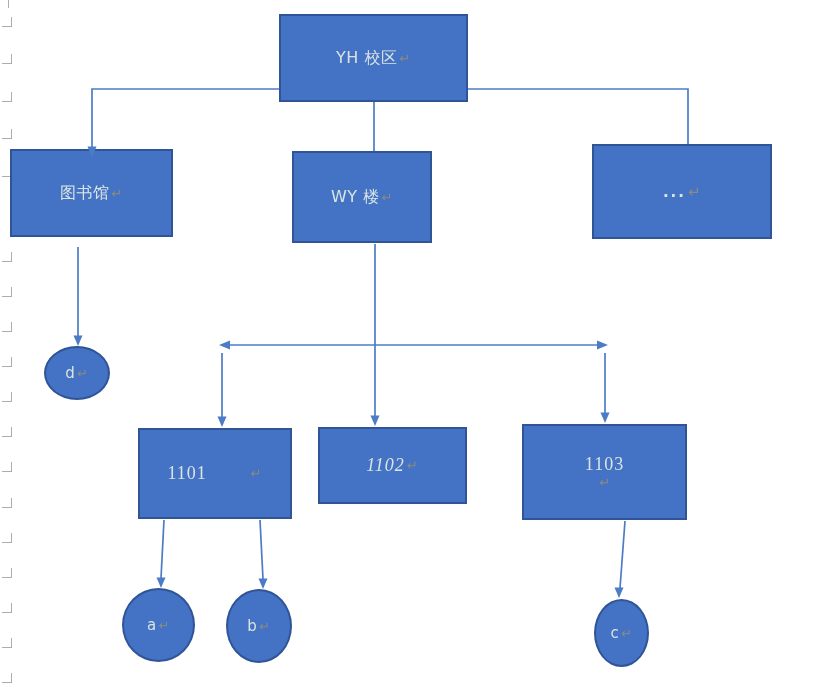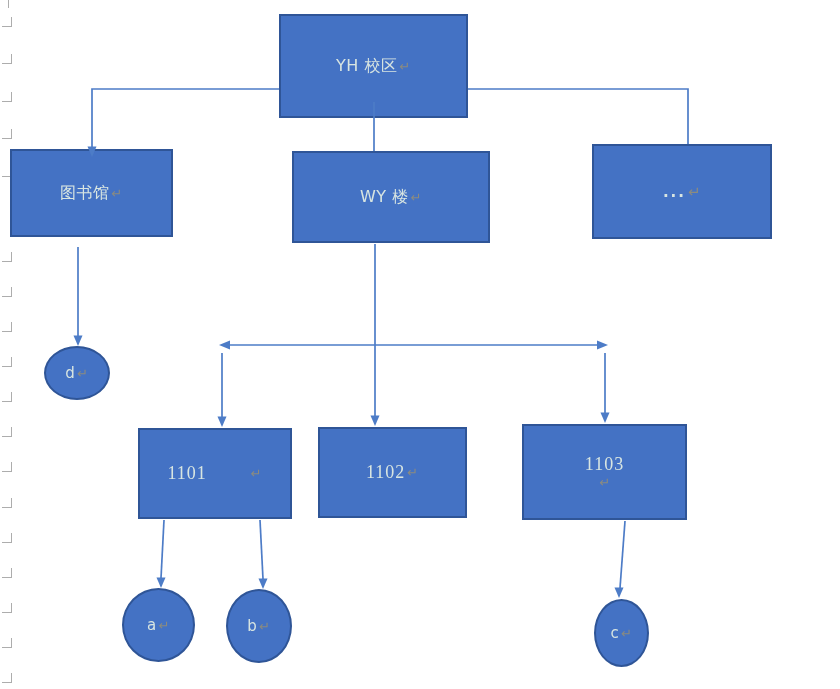--- a/index.html
+++ b/index.html
@@ -59,26 +59,26 @@
   .node .rmark{
     color:var(--return-mark);
     font-size:13px;
     margin-left:2px;
     font-family:"DejaVu Sans",sans-serif;
   }
   .node.num{font-family:"Liberation Serif","DejaVu Serif",serif;font-size:18px;letter-spacing:1px;}
   .node.dots .lbl{font-size:15px;letter-spacing:2px;font-weight:bold;}
   .node.dots .rmark{font-size:15px;}
   
-  .n-yh     {left:279px;top:14px; width:189px;height:104px;}
+  .n-yh     {left:279px;top:14px; width:189px;height:88px;}
   .n-library{left:10px; top:149px;width:163px;height:88px;}
-  .n-wy     {left:292px;top:151px;width:198px;height:92px;}
+  .n-wy     {left:292px;top:151px;width:140px;height:92px;}
   .n-dots   {left:592px;top:144px;width:180px;height:95px;}
   .n-1101   {left:138px;top:428px;width:154px;height:91px;gap:42px;}
-  .n-1102   {left:318px;top:427px;width:149px;height:91px;}
+  .n-1102   {left:318px;top:427px;width:149px;height:77px;font-style:italic;}
   .n-1103   {left:522px;top:424px;width:165px;height:96px;flex-direction:column;}
   .n-d      {left:44px; top:346px;width:66px; height:54px;}
   .n-a      {left:122px;top:588px;width:73px; height:74px;}
   .n-b      {left:226px;top:589px;width:66px; height:74px;}
   .n-c      {left:594px;top:599px;width:55px; height:68px;}
 </style>
 </head>
 <body>
 
 <div class="canvas">

